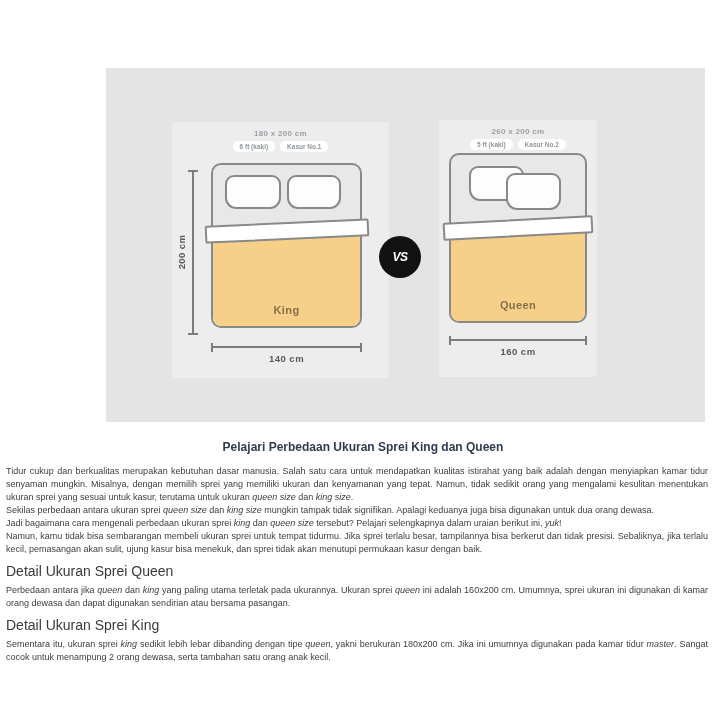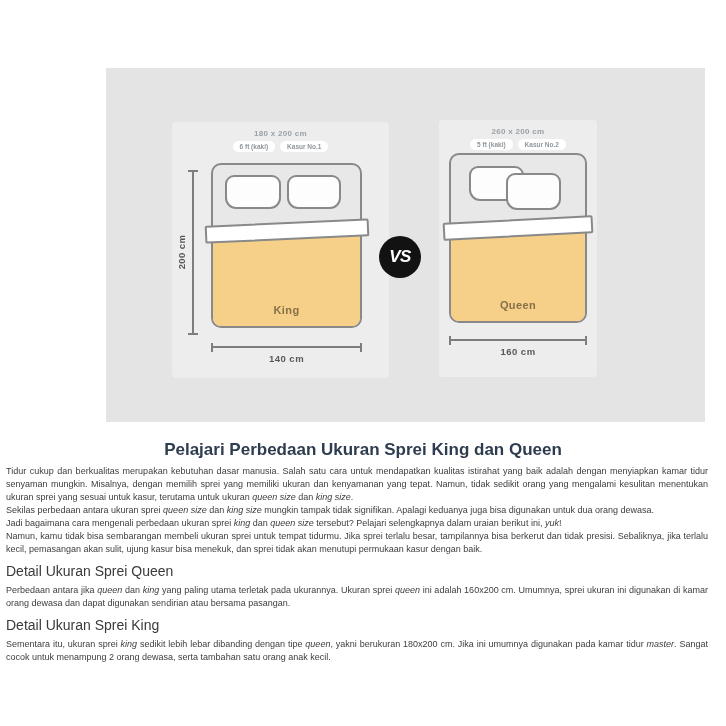--- a/index.html
+++ b/index.html
@@ -46,25 +46,25 @@
   .hline::before,.hline::after{content:"";position:absolute;top:-3.5px;width:2px;height:9px;background:#7d7d7d;}
   .hline::before{left:0;} .hline::after{right:0;}
   .king-hline{left:39px;top:224px;width:151px;}
   .queen-hline{left:10px;top:219px;width:138px;}
   .hlabel{position:absolute;text-align:center;font-size:9.5px;font-weight:bold;color:#58595b;letter-spacing:.5px;}
   .king-hlabel{left:39px;top:231px;width:151px;}
   .queen-hlabel{left:10px;top:226px;width:138px;}
 
   .vs{position:absolute;left:273px;top:168px;width:42px;height:42px;border-radius:50%;
       background:#121212;display:flex;align-items:center;justify-content:center;}
-  .vs span{color:#ffffff;font-size:17px;font-weight:800;font-style:italic;letter-spacing:-.5px;}
+  .vs span{color:#ffffff;font-size:12px;font-weight:800;font-style:italic;letter-spacing:-.5px;}
 
   
   .title{position:absolute;left:0;right:0;top:440px;margin:0;text-align:center;
-         font-size:17px;font-weight:bold;color:#2e3c4f;}
+         font-size:12px;font-weight:bold;color:#2e3c4f;}
   .body{position:absolute;left:6px;right:18px;top:465px;
         font-size:9px;line-height:13px;color:#3d3d3d;text-align:justify;}
   .body p{margin:0;}
   .body h2{font-size:14px;font-weight:400;color:#3a3a3a;margin:9px 0 6px;text-align:left;}
   .body i{font-style:italic;}
 </style>
 </head>
 <body>
 
 <div class="page">

